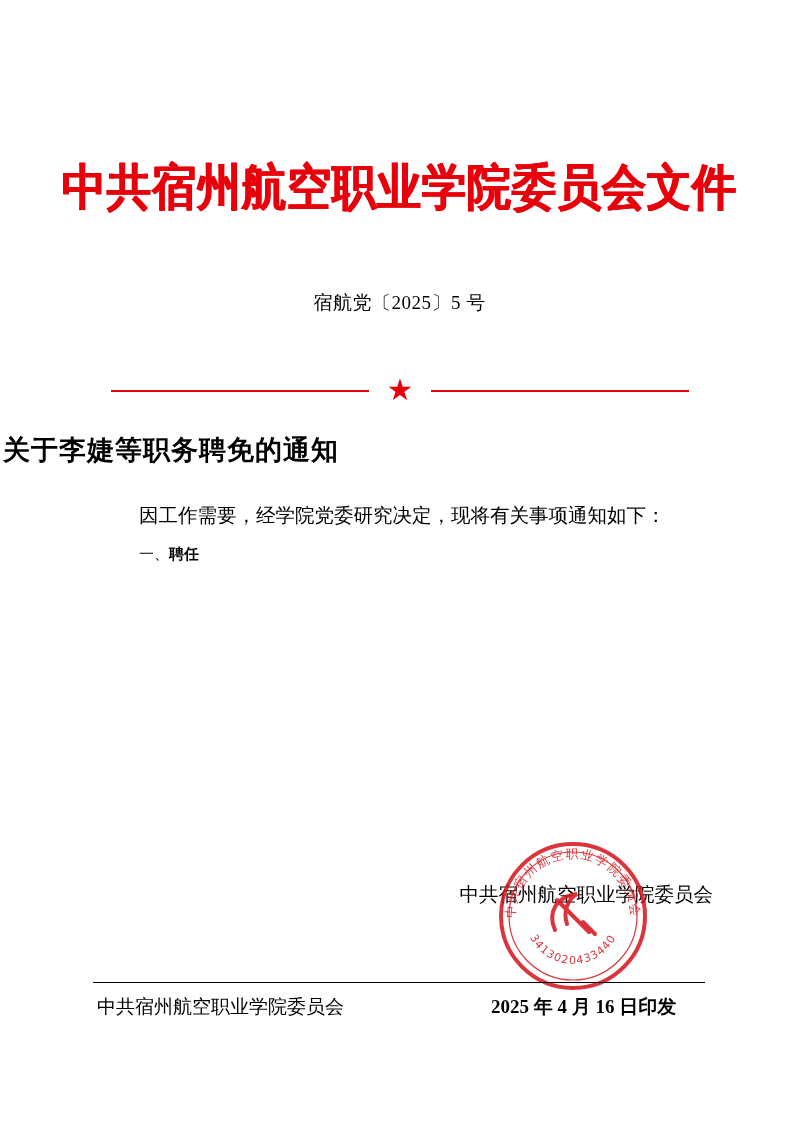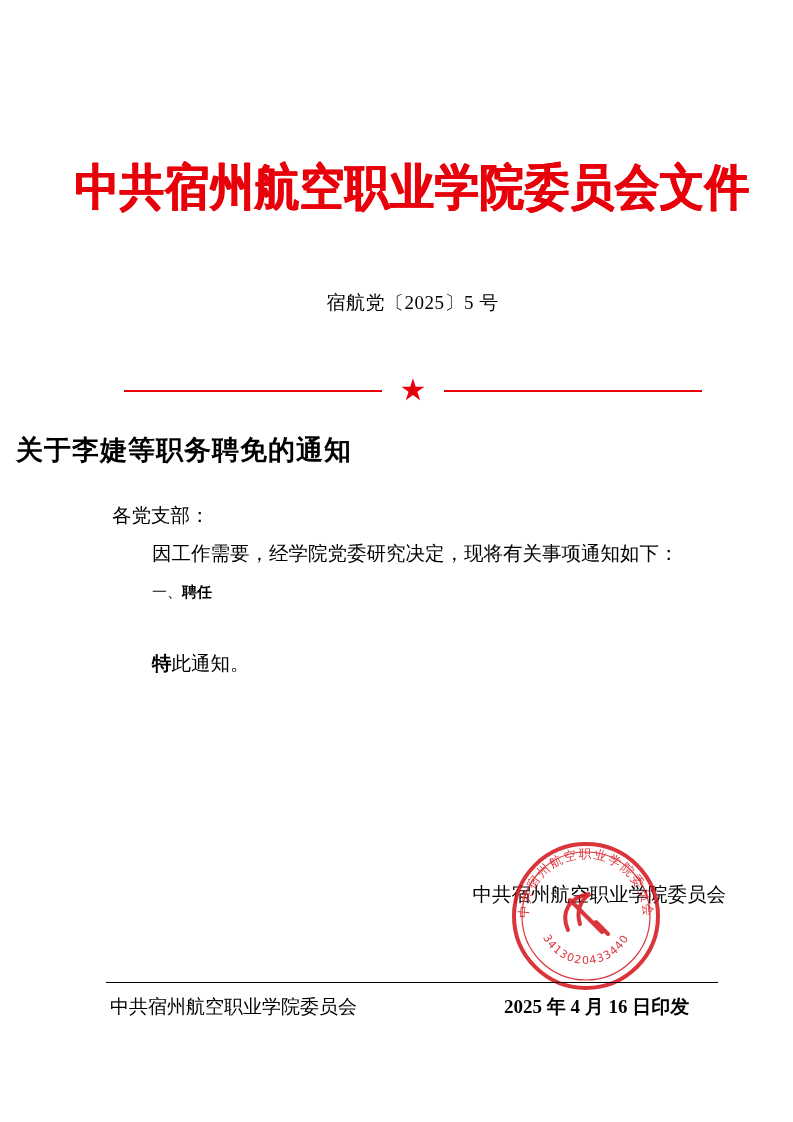--- a/index.html
+++ b/index.html
@@ -11,21 +11,21 @@
     width: 793px;
     height: 1122px;
     position: relative;
     font-family: "Liberation Serif", serif;
     color: #000000;
     overflow: hidden;
   }
 
   .page {
     position: absolute;
-    left: 16px; top: 0;
+    left: 3px; top: 0;
     width: 752px;
     height: 1122px;
   }
 
   
   .masthead {
     position: absolute;
     left: 0;
     top: 155px;
     width: 793px;
@@ -183,33 +183,29 @@
 
   <div class="separator">
     <div class="bar left"></div>
     <div class="star">★</div>
     <div class="bar right"></div>
   </div>
 
   <div class="doc-title">关于李婕等职务聘免的通知</div>
 
   <div class="body-block">
-    <p class="indent1">各党支部：</p>
     <p class="indent2">因工作需要，经学院党委研究决定，现将有关事项通知如下：</p>
 
     <p class="heading-item">
       <span class="num">一、</span><span>聘任</span>
     </p>
 
 
     <div class="spacer"></div>
 
-    <p class="indent2">
-      <span class="bold-lead">特</span><span>此通知。</span>
-    </p>
   </div>
 
   <div class="signature">
     <div>中共宿州航空职业学院委员会</div>
   </div>
 
   <div class="seal">
     <svg width="156" height="156" viewBox="0 0 156 156" xmlns="http://www.w3.org/2000/svg">
       <defs>
         <path id="sealArcTop" d="M 20,78 A 58,58 0 0 1 136,78"></path>

